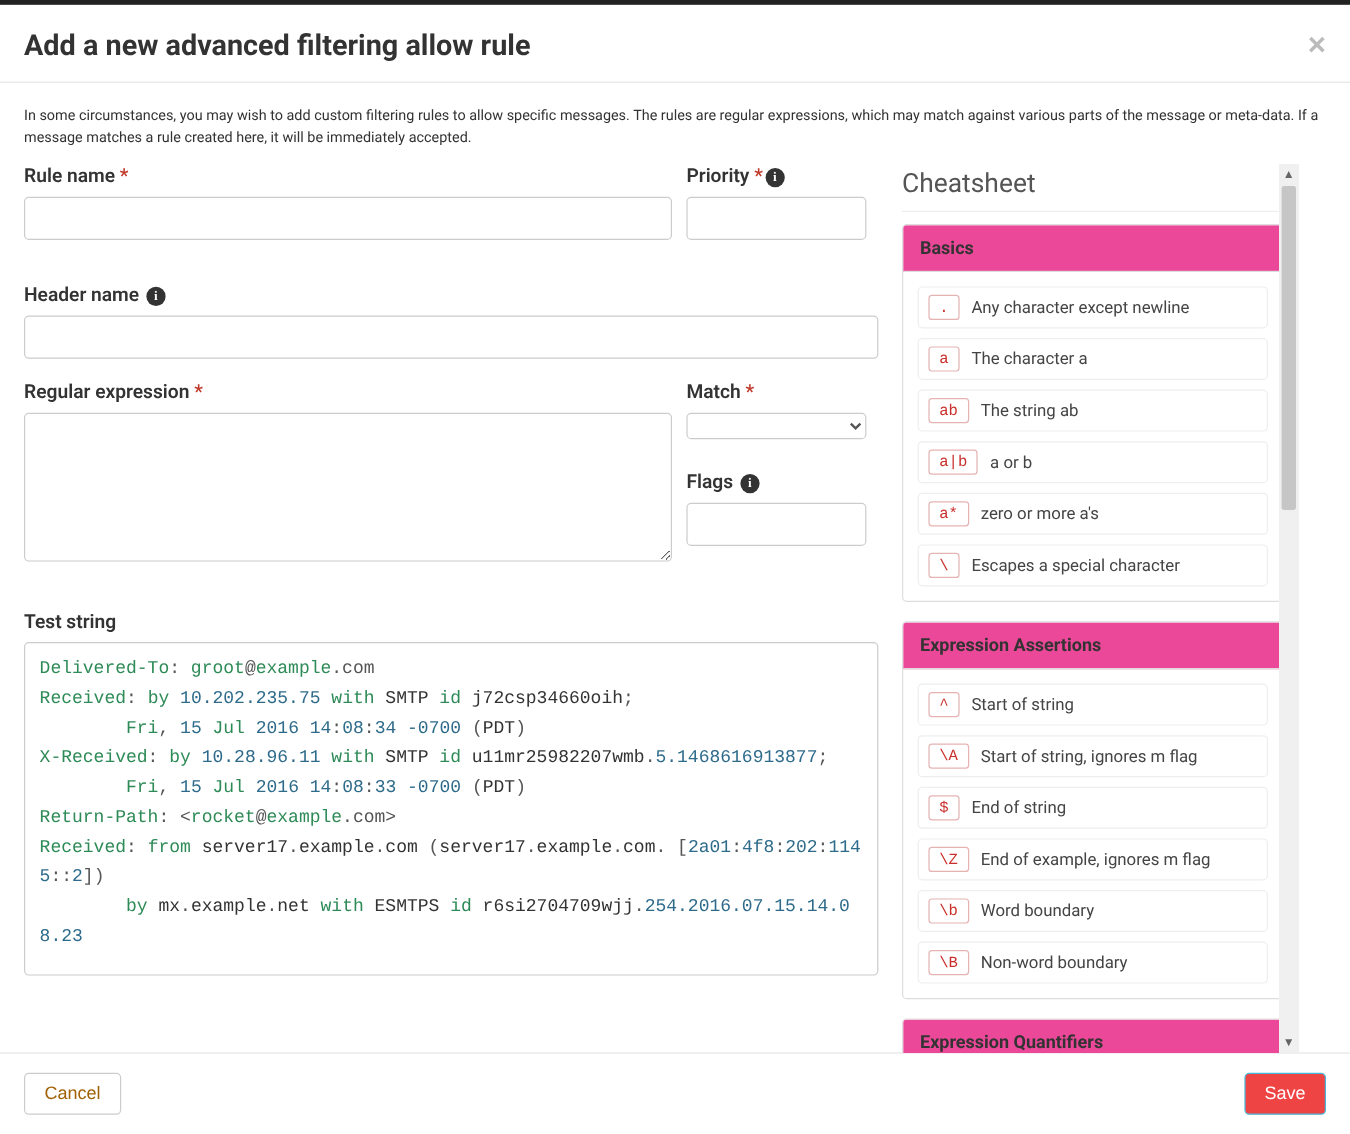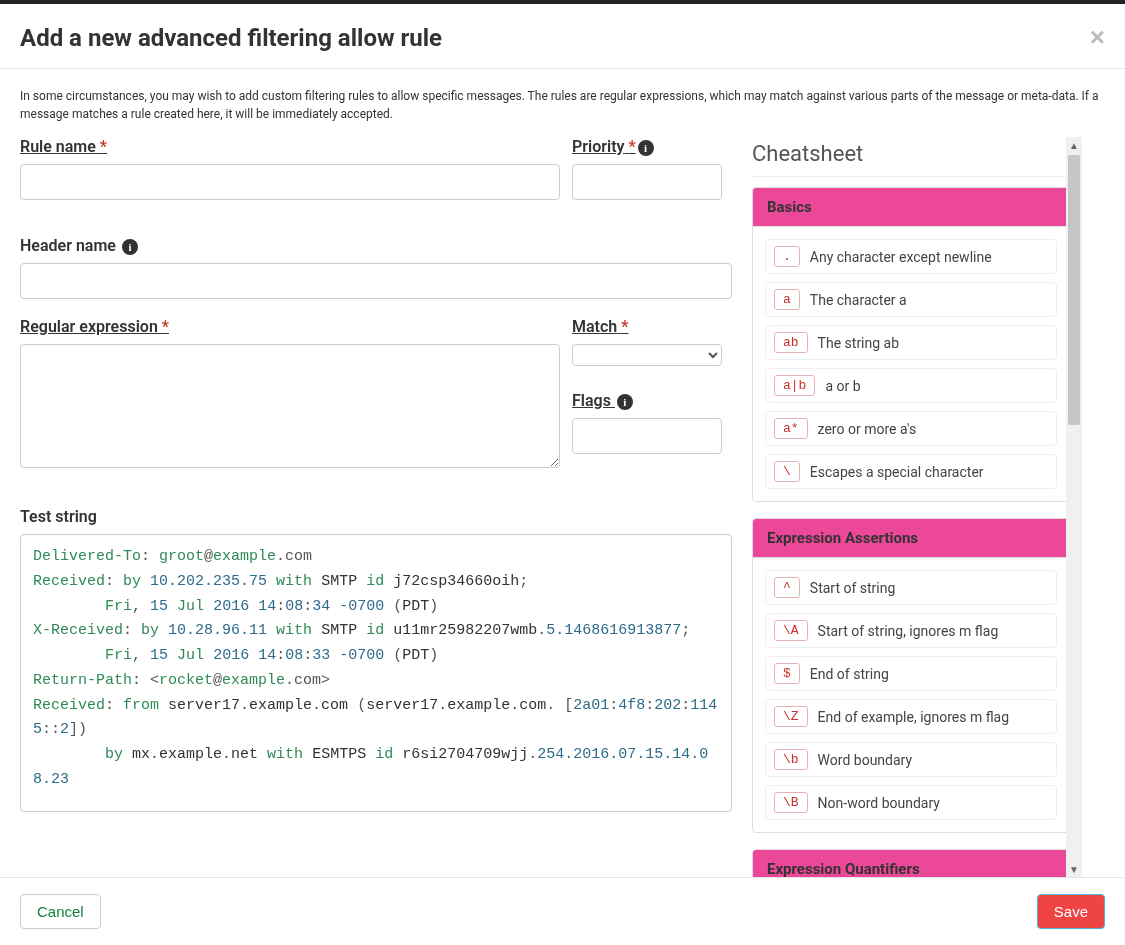--- a/index.html
+++ b/index.html
@@ -60,21 +60,21 @@
     display: flex;
     flex: 1;
     overflow: hidden;
     padding: 14px 0 0 20px;
   }
   .form-col {
     width: 732px;
     padding-right: 20px;
     overflow-y: auto;
   }
-  .row { display: flex; gap: 12px; margin-bottom: 18px; text-decoration: underline; }
+  .row { display: flex; gap: 12px; margin-bottom: 18px; }
   .form-group { margin-bottom: 18px; }
   .col-lg { width: 540px; }
   .col-sm { width: 150px; }
   label {
     display: block;
     font-size: 16px;
     font-weight: 600;
     color: #333;
     margin-bottom: 8px;
   }
@@ -216,21 +216,21 @@
   }
   .btn {
     border-radius: 4px;
     padding: 8px 16px;
     font-size: 15px;
     cursor: pointer;
   }
   .btn-default {
     background: #fff;
     border: 1px solid #ccc;
-    color: #15803d;
+    color: #a16207;
   }
   .btn-primary {
     background: #5bc0de;
     border: 1px solid #46b8da;
     color: #fff;
   }
   .btn-primary.active { background: #ef4444; }
 </style>
 </head>
 <body>

